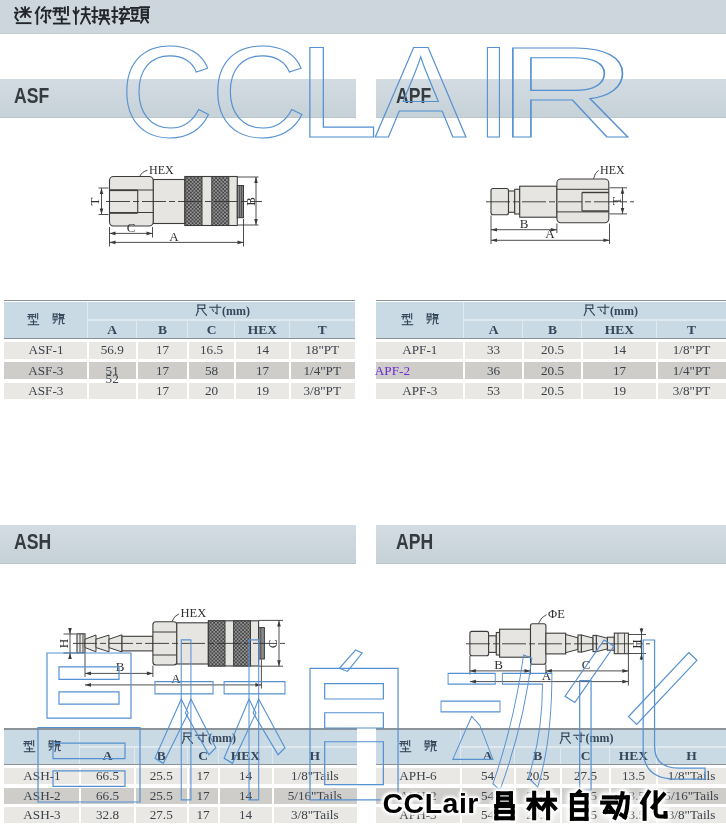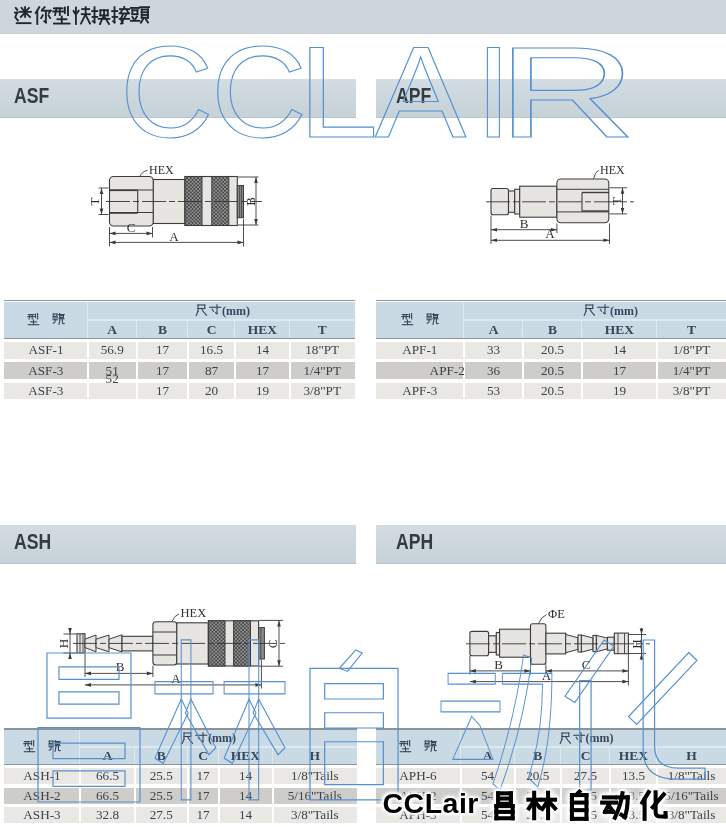--- a/index.html
+++ b/index.html
@@ -212,21 +212,21 @@
 <div style="position:absolute;left:322.2px;top:342.2px;width:90px;margin-left:-45px;text-align:center;font:13.2px 'Liberation Serif',serif;color:#3d434a">18"PT</div>
 <div style="position:absolute;left:4px;top:362px;width:82.5px;height:17.0px;background:#cecdca"></div>
 <div style="position:absolute;left:88.5px;top:362px;width:47.5px;height:17.0px;background:#cecdca"></div>
 <div style="position:absolute;left:138px;top:362px;width:49.0px;height:17.0px;background:#cecdca"></div>
 <div style="position:absolute;left:189px;top:362px;width:45.0px;height:17.0px;background:#cecdca"></div>
 <div style="position:absolute;left:236px;top:362px;width:53.0px;height:17.0px;background:#cecdca"></div>
 <div style="position:absolute;left:291px;top:362px;width:63.5px;height:17.0px;background:#cecdca"></div>
 <div style="position:absolute;left:45.8px;top:362.5px;width:90px;margin-left:-45px;text-align:center;font:13.2px 'Liberation Serif',serif;color:#3d434a">ASF-3</div>
 <div style="position:absolute;left:112.2px;top:362.5px;width:90px;margin-left:-45px;text-align:center;font:13.2px 'Liberation Serif',serif;color:#3d434a">51</div>
 <div style="position:absolute;left:162.5px;top:362.5px;width:90px;margin-left:-45px;text-align:center;font:13.2px 'Liberation Serif',serif;color:#3d434a">17</div>
-<div style="position:absolute;left:211.5px;top:362.5px;width:90px;margin-left:-45px;text-align:center;font:13.2px 'Liberation Serif',serif;color:#3d434a">87</div>
+<div style="position:absolute;left:211.5px;top:362.5px;width:90px;margin-left:-45px;text-align:center;font:13.2px 'Liberation Serif',serif;color:#3d434a">58</div>
 <div style="position:absolute;left:262.5px;top:362.5px;width:90px;margin-left:-45px;text-align:center;font:13.2px 'Liberation Serif',serif;color:#3d434a">17</div>
 <div style="position:absolute;left:322.2px;top:362.5px;width:90px;margin-left:-45px;text-align:center;font:13.2px 'Liberation Serif',serif;color:#3d434a">1/4"PT</div>
 <div style="position:absolute;left:4px;top:382.5px;width:82.5px;height:16.5px;background:#e9e8e5"></div>
 <div style="position:absolute;left:88.5px;top:382.5px;width:47.5px;height:16.5px;background:#e9e8e5"></div>
 <div style="position:absolute;left:138px;top:382.5px;width:49.0px;height:16.5px;background:#e9e8e5"></div>
 <div style="position:absolute;left:189px;top:382.5px;width:45.0px;height:16.5px;background:#e9e8e5"></div>
 <div style="position:absolute;left:236px;top:382.5px;width:53.0px;height:16.5px;background:#e9e8e5"></div>
 <div style="position:absolute;left:291px;top:382.5px;width:63.5px;height:16.5px;background:#e9e8e5"></div>
 <div style="position:absolute;left:45.8px;top:382.8px;width:90px;margin-left:-45px;text-align:center;font:13.2px 'Liberation Serif',serif;color:#3d434a">ASF-3</div>
 <div style="position:absolute;left:112.2px;top:371px;width:90px;margin-left:-45px;text-align:center;font:13.2px 'Liberation Serif',serif;color:#3d434a">52</div>
@@ -312,21 +312,21 @@
 <div style="position:absolute;left:419.8px;top:342.2px;width:90px;margin-left:-45px;text-align:center;font:13.2px 'Liberation Serif',serif;color:#3d434a">APF-1</div>
 <div style="position:absolute;left:493.5px;top:342.2px;width:90px;margin-left:-45px;text-align:center;font:13.2px 'Liberation Serif',serif;color:#3d434a">33</div>
 <div style="position:absolute;left:552.5px;top:342.2px;width:90px;margin-left:-45px;text-align:center;font:13.2px 'Liberation Serif',serif;color:#3d434a">20.5</div>
 <div style="position:absolute;left:619.5px;top:342.2px;width:90px;margin-left:-45px;text-align:center;font:13.2px 'Liberation Serif',serif;color:#3d434a">14</div>
 <div style="position:absolute;left:691.5px;top:342.2px;width:90px;margin-left:-45px;text-align:center;font:13.2px 'Liberation Serif',serif;color:#3d434a">1/8"PT</div>
 <div style="position:absolute;left:375.5px;top:362px;width:87.5px;height:17.0px;background:#cecdca"></div>
 <div style="position:absolute;left:465px;top:362px;width:57.0px;height:17.0px;background:#cecdca"></div>
 <div style="position:absolute;left:524px;top:362px;width:57.0px;height:17.0px;background:#cecdca"></div>
 <div style="position:absolute;left:583px;top:362px;width:73.0px;height:17.0px;background:#cecdca"></div>
 <div style="position:absolute;left:658px;top:362px;width:68.0px;height:17.0px;background:#cecdca"></div>
-<div style="position:absolute;left:419.8px;top:362.5px;width:90px;margin-left:-45px;text-align:right;font:13.2px 'Liberation Serif',serif;color:#404040">APF-2</div>
+<div style="position:absolute;left:419.8px;top:362.5px;width:90px;margin-left:-45px;text-align:left;font:13.2px 'Liberation Serif',serif;color:#6d28d9">APF-2</div>
 <div style="position:absolute;left:493.5px;top:362.5px;width:90px;margin-left:-45px;text-align:center;font:13.2px 'Liberation Serif',serif;color:#3d434a">36</div>
 <div style="position:absolute;left:552.5px;top:362.5px;width:90px;margin-left:-45px;text-align:center;font:13.2px 'Liberation Serif',serif;color:#3d434a">20.5</div>
 <div style="position:absolute;left:619.5px;top:362.5px;width:90px;margin-left:-45px;text-align:center;font:13.2px 'Liberation Serif',serif;color:#3d434a">17</div>
 <div style="position:absolute;left:691.5px;top:362.5px;width:90px;margin-left:-45px;text-align:center;font:13.2px 'Liberation Serif',serif;color:#3d434a">1/4"PT</div>
 <div style="position:absolute;left:375.5px;top:382.5px;width:87.5px;height:16.5px;background:#e9e8e5"></div>
 <div style="position:absolute;left:465px;top:382.5px;width:57.0px;height:16.5px;background:#e9e8e5"></div>
 <div style="position:absolute;left:524px;top:382.5px;width:57.0px;height:16.5px;background:#e9e8e5"></div>
 <div style="position:absolute;left:583px;top:382.5px;width:73.0px;height:16.5px;background:#e9e8e5"></div>
 <div style="position:absolute;left:658px;top:382.5px;width:68.0px;height:16.5px;background:#e9e8e5"></div>
 <div style="position:absolute;left:419.8px;top:382.8px;width:90px;margin-left:-45px;text-align:center;font:13.2px 'Liberation Serif',serif;color:#3d434a">APF-3</div>

